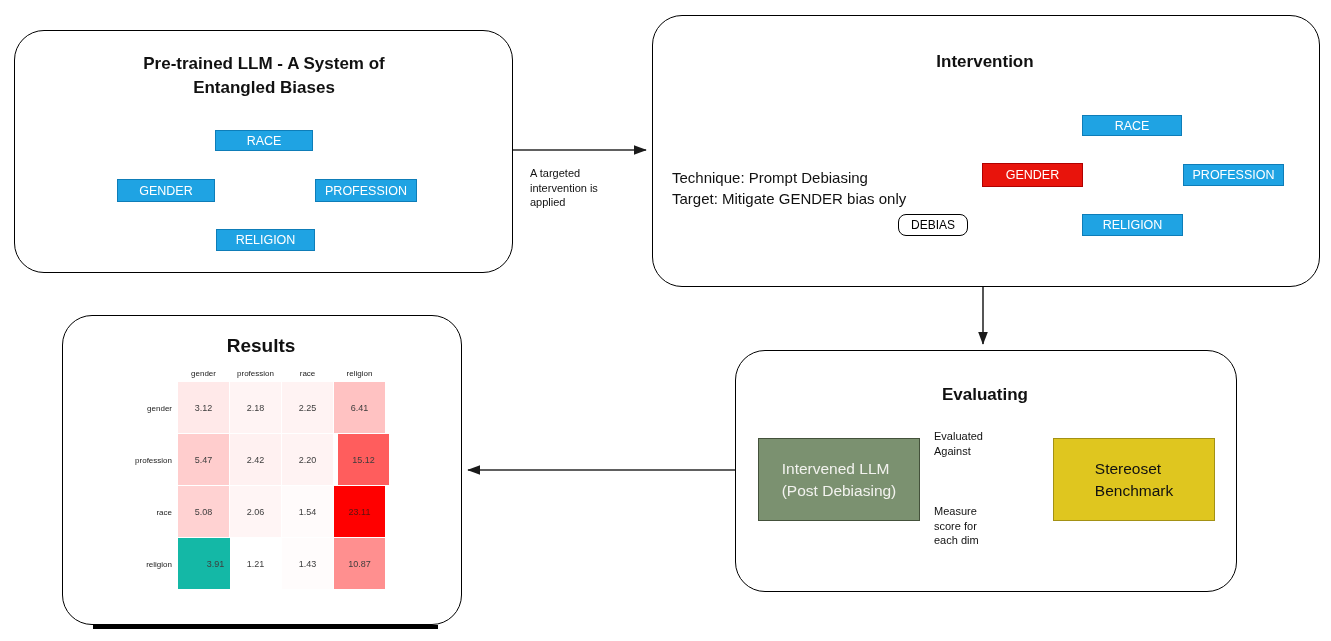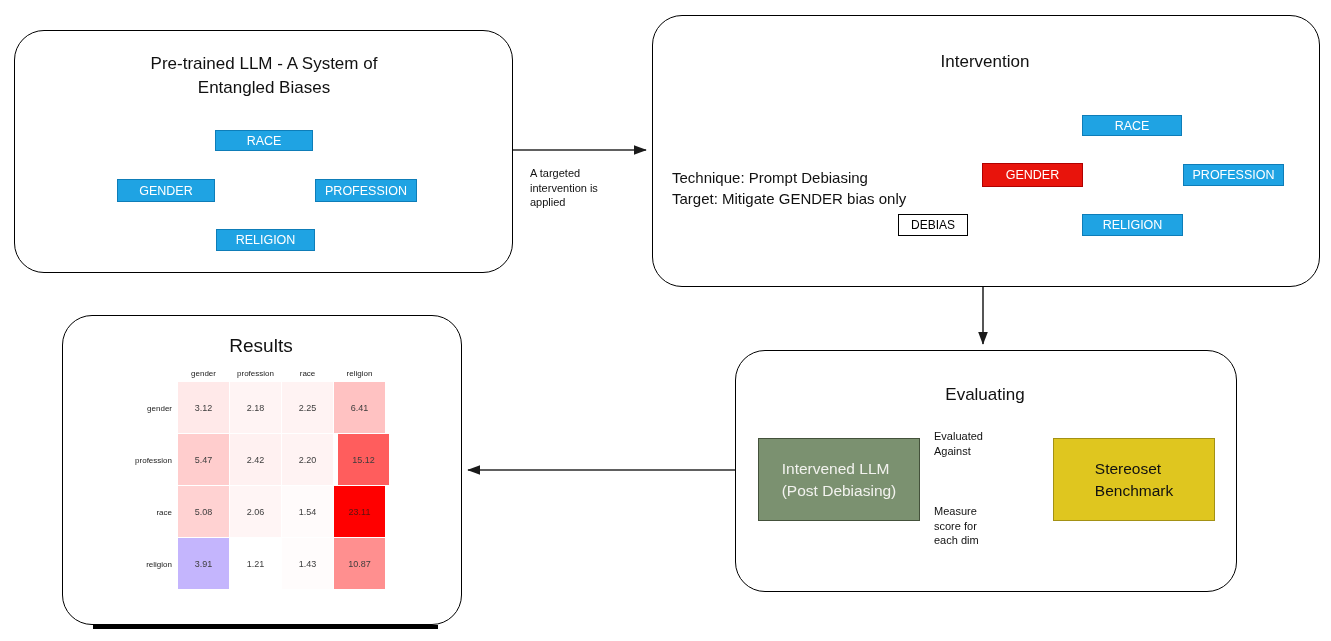--- a/index.html
+++ b/index.html
@@ -1,19 +1,19 @@
 <!DOCTYPE html>
 <html style="--node-blue: #1FA3E3; --node-blue-border: #0E7DB8; --node-red: #E8140C; --node-red-border: #B00000; --green-fill: #7B9170; --green-border: #44513B; --yellow-fill: #DFC61F; --yellow-border: #A39114;"><head>
 <meta charset="utf-8">
 <style>
   html,body{margin:0;padding:0;background:#fff;}
   body{font-family:"Liberation Sans", sans-serif; color:#000;}
   #canvas{position:relative;width:1331px;height:641px;background:#fff;overflow:hidden;}
   .panel{position:absolute;background:#fff;border:1.6px solid #000;border-radius:30px;}
-  .panel-title{position:absolute;text-align:center;font-size:17px;line-height:24px;white-space:pre-line;color:#111;}
+  .panel-title{position:absolute;text-align:center;font-size:17px;line-height:24px;white-space:pre-line;color:#111;font-weight:bold;}
   svg.layer{position:absolute;left:0;top:0;width:1331px;height:641px;pointer-events:none;}
   .node{position:absolute;display:flex;align-items:center;justify-content:center;
         font-size:12.5px;color:#fff;box-sizing:border-box;}
   .node.blue{background:var(--node-blue);border:1px solid var(--node-blue-border);}
   .node.red{background:var(--node-red);border:1px solid var(--node-red-border);}
   .node.plain{background:#fff;border:1.3px solid #000;color:#000;font-size:12px;}
   .lbl{position:absolute;text-align:left;white-space:pre-line;color:#111;}
   .small-lbl{font-size:11px;line-height:14.5px;}
   .tech-text{position:absolute;font-size:15px;line-height:21px;white-space:pre-line;color:#111;text-align:left;}
   .bigbox{position:absolute;display:flex;align-items:center;justify-content:center;
@@ -98,21 +98,21 @@
 applied</div>
 
   <div class="panel" style="left:652px;top:15px;width:666px;height:270px;"></div>
   <div class="panel-title" style="left:835px;top:50px;width:300px;">Intervention</div>
   <div class="tech-text" style="left:672px;top:123px;width:270px;margin-top:44px;">Technique: Prompt Debiasing
 Target: Mitigate GENDER bias only</div>
   <div class="node blue" style="left:1082px;top:115px;width:100px;height:21px;">RACE</div>
   <div class="node red" style="left:982px;top:163px;width:101px;height:24px;">GENDER</div>
   <div class="node blue" style="left:1183px;top:164px;width:101px;height:22px;">PROFESSION</div>
   <div class="node blue" style="left:1082px;top:214px;width:101px;height:22px;">RELIGION</div>
-  <div class="node plain" style="left:898px;top:214px;width:70px;height:22px;">DEBIAS</div>
+  <div class="node plain" style="left:898px;top:214px;width:70px;height:22px;border-radius:8px;">DEBIAS</div>
 
   <div class="panel" style="left:62px;top:315px;width:398px;height:308px;"></div>
   <div class="panel-title" style="left:111px;top:334px;width:300px;font-size:19px;">Results</div>
   <div id="heatmap">
       <div class="hm-collabel" style="left: 0px;">gender</div>
       <div class="hm-collabel" style="left: 52px;">profession</div>
       <div class="hm-collabel" style="left: 104px;">race</div>
       <div class="hm-collabel" style="left: 156px;">religion</div>
       <div class="hm-rowlabel" style="top: 22px;">gender</div>
       <div class="hm-rowlabel" style="top: 74px;">profession</div>
@@ -123,21 +123,21 @@
       <div class="hm-cell" style="left: 104px; top: 0px; background: rgb(255, 243, 243);">2.25</div>
       <div class="hm-cell" style="left: 156px; top: 0px; background: rgb(255, 194, 194);">6.41</div>
       <div class="hm-cell" style="left: 0px; top: 52px; background: rgb(255, 205, 205);">5.47</div>
       <div class="hm-cell" style="left: 52px; top: 52px; background: rgb(255, 241, 241);">2.42</div>
       <div class="hm-cell" style="left: 104px; top: 52px; background: rgb(255, 243, 243);">2.20</div>
       <div class="hm-cell" style="left: 160px; top: 52px; background: rgb(255, 93, 93);">15.12</div>
       <div class="hm-cell" style="left: 0px; top: 104px; background: rgb(255, 210, 210);">5.08</div>
       <div class="hm-cell" style="left: 52px; top: 104px; background: rgb(255, 245, 245);">2.06</div>
       <div class="hm-cell" style="left: 104px; top: 104px; background: rgb(255, 251, 251);">1.54</div>
       <div class="hm-cell" style="left: 156px; top: 104px; background: rgb(255, 0, 0); color: rgb(90, 20, 16);">23.11</div>
-      <div class="hm-cell" style="left: 0px; top: 156px; background: #c4b5fd;">3.91</div>
+      <div class="hm-cell" style="left: 0px; top: 156px; background: #14b8a6; padding-left: 12px;">3.91</div>
       <div class="hm-cell" style="left: 52px; top: 156px; background: rgb(255, 255, 255);">1.21</div>
       <div class="hm-cell" style="left: 104px; top: 156px; background: rgb(255, 252, 252);">1.43</div>
       <div class="hm-cell" style="left: 156px; top: 156px; background: rgb(255, 143, 143);">10.87</div>
     </div>
   <div id="cutoff-bar" style="left:93px;top:625px;width:345px;height:4px;"></div>
 
   <div class="panel" style="left:735px;top:350px;width:500px;height:240px;"></div>
   <div class="panel-title" style="left:835px;top:383px;width:300px;">Evaluating</div>
   <div class="bigbox green" style="left:758px;top:438px;width:162px;height:83px;">Intervened LLM
 (Post Debiasing)</div>

